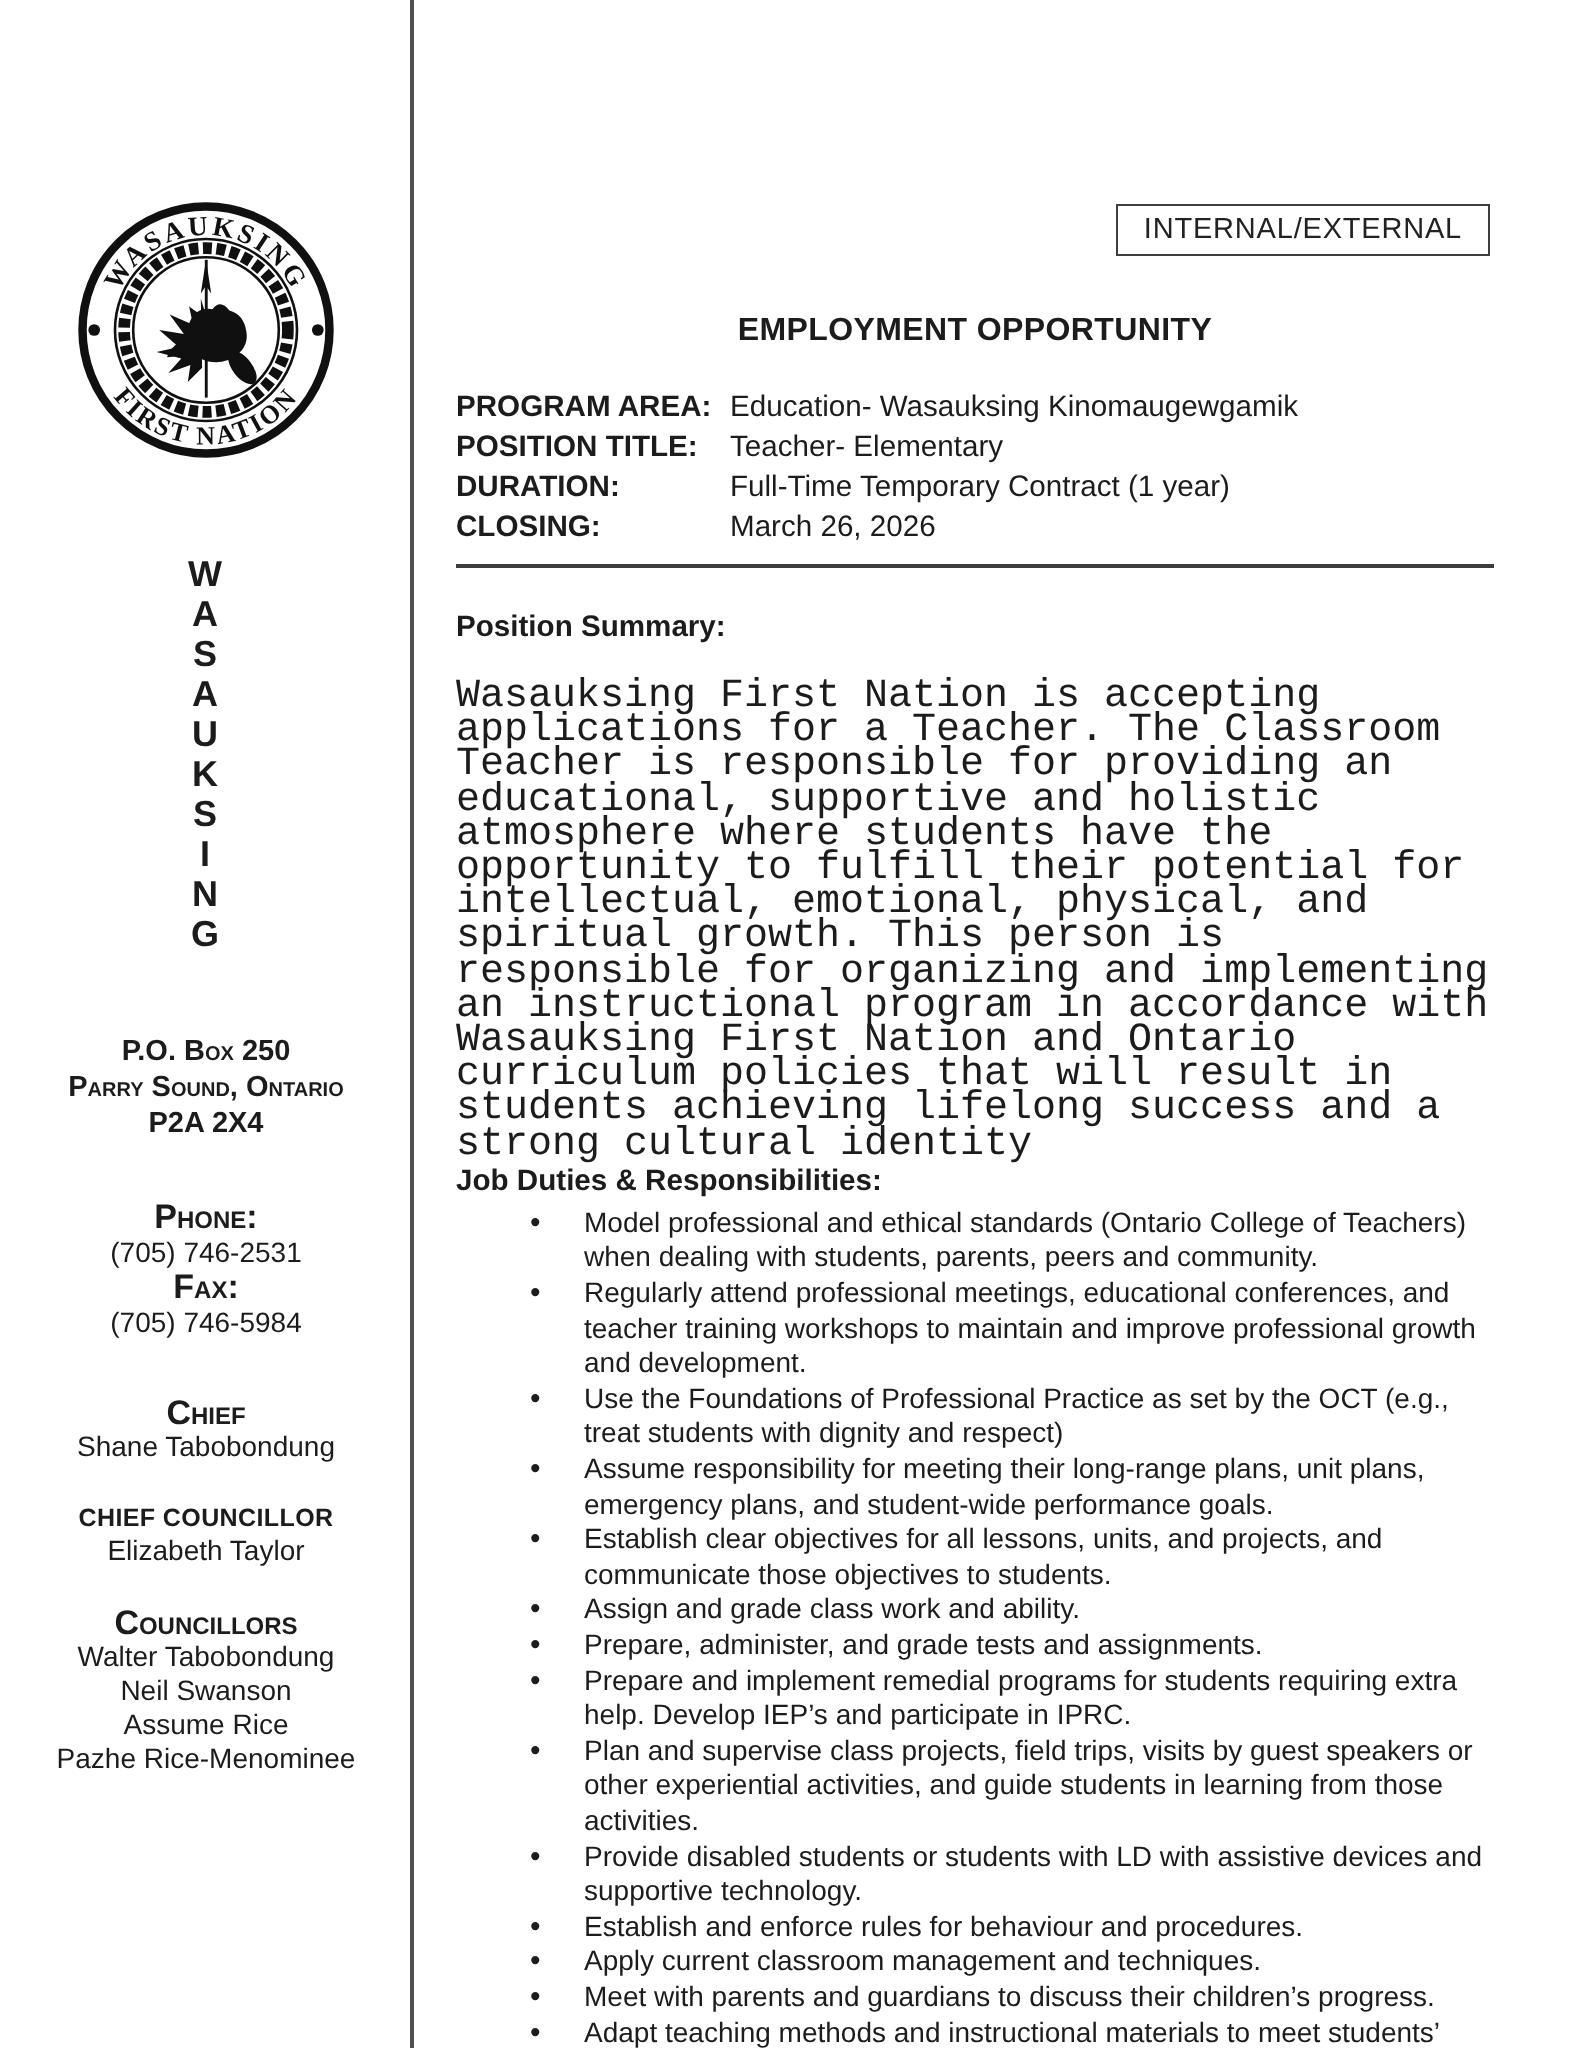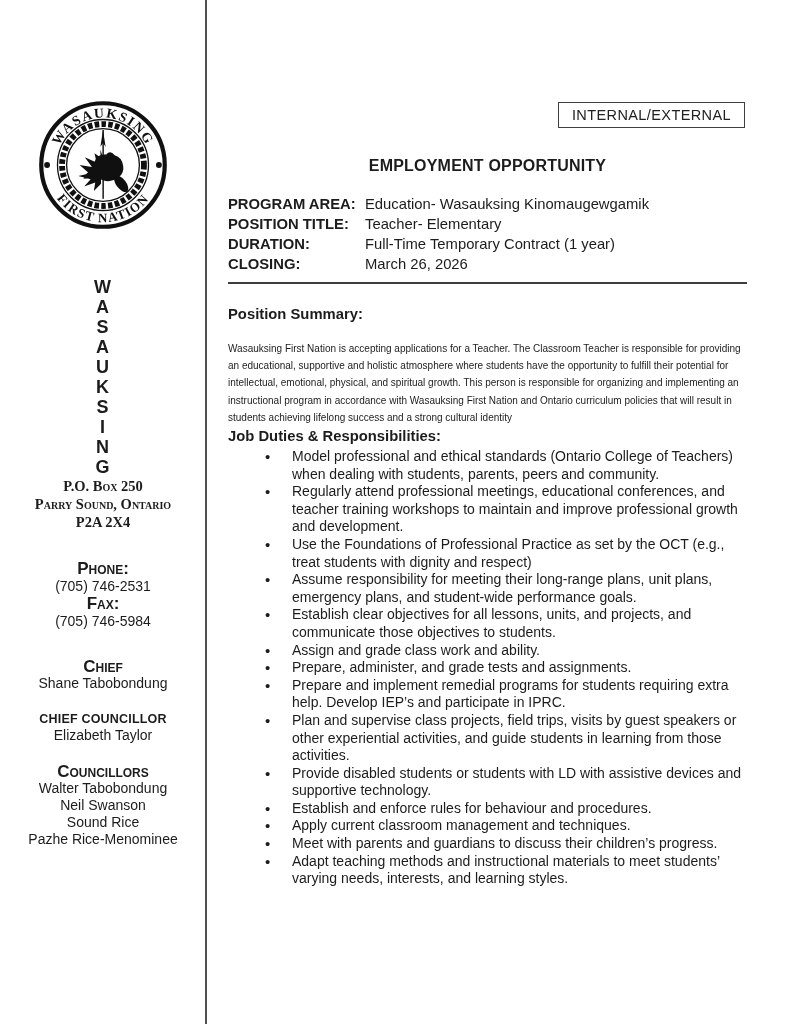--- a/index.html
+++ b/index.html
@@ -7,21 +7,21 @@
     position:relative;width:791px;height:1024px;background:#fff;
     font-family:"Liberation Sans",sans-serif;color:#1c1c1c;overflow:hidden;
   }
 
   
   .sidebar{position:absolute;left:0;top:0;width:206px;text-align:center;}
   .logo{display:block;margin:100px auto 0;width:130px;height:130px;}
   .logo text{font-family:"Liberation Serif",serif;font-weight:bold;fill:#101010;}
   .vert-name{margin-top:47px;}
   .vletter{font-weight:bold;font-size:18px;line-height:20px;letter-spacing:1px;}
-  .address{font-family:Liberation Serif, serif;}
+  .address{margin-top:40px;}
   .addr-line{font-weight:bold;font-size:14.5px;line-height:18px;font-variant:small-caps;}
   .contact{margin-top:29px;}
   .sc-label{font-weight:bold;font-size:17px;line-height:17px;font-variant:small-caps;}
   .plain{font-size:14px;line-height:18px;}
   .block{margin-top:0;}
   .block-chief{margin-top:28px;}
   .block-cc{margin-top:19px;}
   .block-counc{margin-top:19px;}
   .caps-label{font-weight:bold;font-size:12.5px;line-height:16px;letter-spacing:.2px;}
   .name-line{font-size:14px;line-height:17px;}
@@ -33,21 +33,21 @@
   .tag-box{
     position:absolute;top:102px;right:2px;border:1.5px solid #3f3f3f;
     padding:4px 13px;font-size:14.5px;letter-spacing:.4px;color:#222;
   }
   .title{margin:156px 0 0;text-align:center;font-size:16px;font-weight:bold;letter-spacing:.2px;line-height:20px;}
   .details{margin-top:18px;}
   .detail-row{display:flex;font-size:14.8px;line-height:20px;}
   .dlabel{width:137px;flex:none;font-weight:bold;}
   .rule{margin-top:8px;border-top:2px solid #3d3d3d;height:0;}
   .section-h{font-size:14.8px;font-weight:bold;margin:21px 0 0;line-height:18px;}
-  .summary{font-size:10px;line-height:17.2px;margin:17px 0 0;}
+  .summary{font-size:20px;line-height:17.2px;margin:17px 0 0;font-family:Liberation Mono, monospace;}
   .duties-h{font-size:14.8px;font-weight:bold;margin:1px 0 0;line-height:18px;}
   .duties{list-style:none;margin:3px 0 0;padding:0;font-size:14px;line-height:17.6px;}
   .duty{position:relative;padding-left:64px;}
   .duty::before{content:"\2022";position:absolute;left:37px;top:0;font-size:15px;}
 </style>
 </head>
 <body>
 
 <div class="page">
 
@@ -114,21 +114,21 @@
     <div class="block block-cc">
       <div class="caps-label">CHIEF COUNCILLOR</div>
       <div class="name-line">Elizabeth Taylor</div>
     </div>
 
     <div class="block block-counc">
       <div class="sc-label">Councillors</div>
       <div>
           <div class="name-line">Walter Tabobondung</div>
           <div class="name-line">Neil Swanson</div>
-          <div class="name-line">Sound Rice</div>
+          <div class="name-line">Assume Rice</div>
           <div class="name-line">Pazhe Rice-Menominee</div>
         </div>
     </div>
 
   </aside>
 
   <div class="vdivider"></div>
 
   <main class="main">
 

